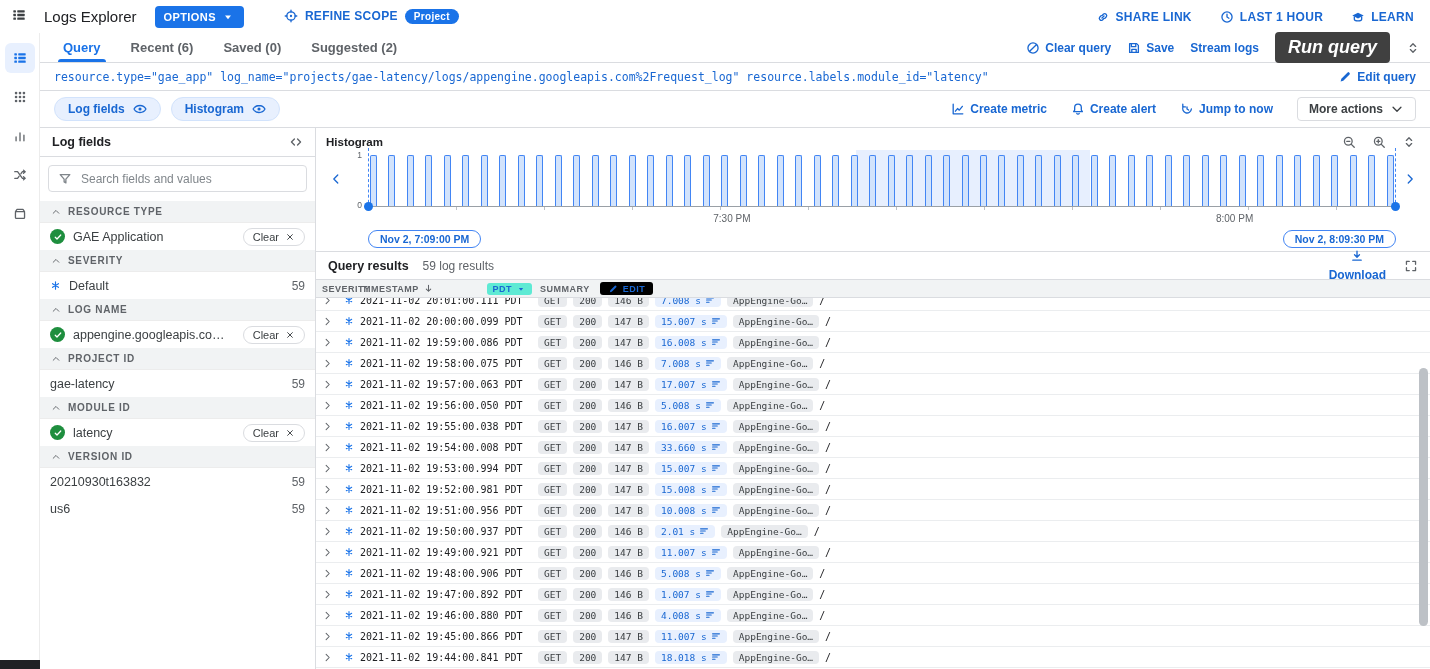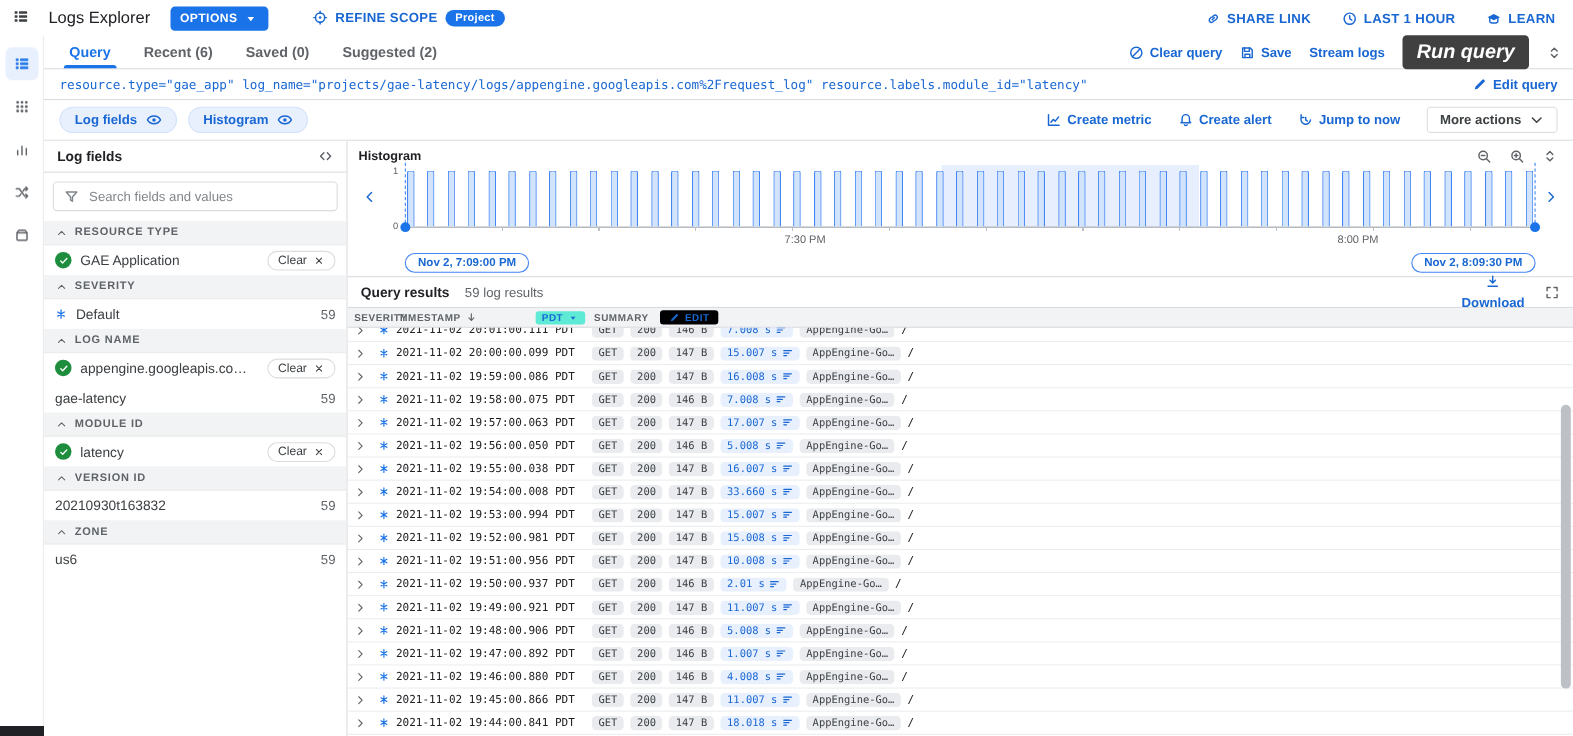--- a/index.html
+++ b/index.html
@@ -456,20 +456,28 @@
             <span class="lf-item-label">appengine.googleapis.com/requ…</span>
             <span class="chip-clear">
               <span>Clear</span>
               <i class="ic ic10">
                 <svg viewBox="0 0 16 16" fill="none" stroke="currentColor" stroke-width="1.5" stroke-linecap="round" stroke-linejoin="round">
                   <path d="M4.2 4.2l7.6 7.6M11.8 4.2l-7.6 7.6"></path>
                 </svg>
               </i>
             </span>
           </div>
+          <div class="lf-sec-header">
+            <i class="ic ic10">
+              <svg viewBox="0 0 16 16" fill="none" stroke="currentColor" stroke-width="1.5" stroke-linecap="round" stroke-linejoin="round">
+                <path d="M3.5 10L8 5.5 12.5 10"></path>
+              </svg>
+            </i>
+            <span>PROJECT ID</span>
+          </div>
           <div class="lf-item">
             <span class="lf-item-label">gae-latency</span>
             <span class="count">59</span>
           </div>
           <div class="lf-sec-header">
             <i class="ic ic10">
               <svg viewBox="0 0 16 16" fill="none" stroke="currentColor" stroke-width="1.5" stroke-linecap="round" stroke-linejoin="round">
                 <path d="M3.5 10L8 5.5 12.5 10"></path>
               </svg>
             </i>
@@ -498,28 +506,20 @@
               <svg viewBox="0 0 16 16" fill="none" stroke="currentColor" stroke-width="1.5" stroke-linecap="round" stroke-linejoin="round">
                 <path d="M3.5 10L8 5.5 12.5 10"></path>
               </svg>
             </i>
             <span>VERSION ID</span>
           </div>
           <div class="lf-item">
             <span class="lf-item-label">20210930t163832</span>
             <span class="count">59</span>
           </div>
-          <div class="lf-sec-header">
-            <i class="ic ic10">
-              <svg viewBox="0 0 16 16" fill="none" stroke="currentColor" stroke-width="1.5" stroke-linecap="round" stroke-linejoin="round">
-                <path d="M3.5 10L8 5.5 12.5 10"></path>
-              </svg>
-            </i>
-            <span>ZONE</span>
-          </div>
           <div class="lf-item">
             <span class="lf-item-label">us6</span>
             <span class="count">59</span>
           </div>
         </div>
     </div>
 
     <div class="right-panel">
 
       <div class="hist">

